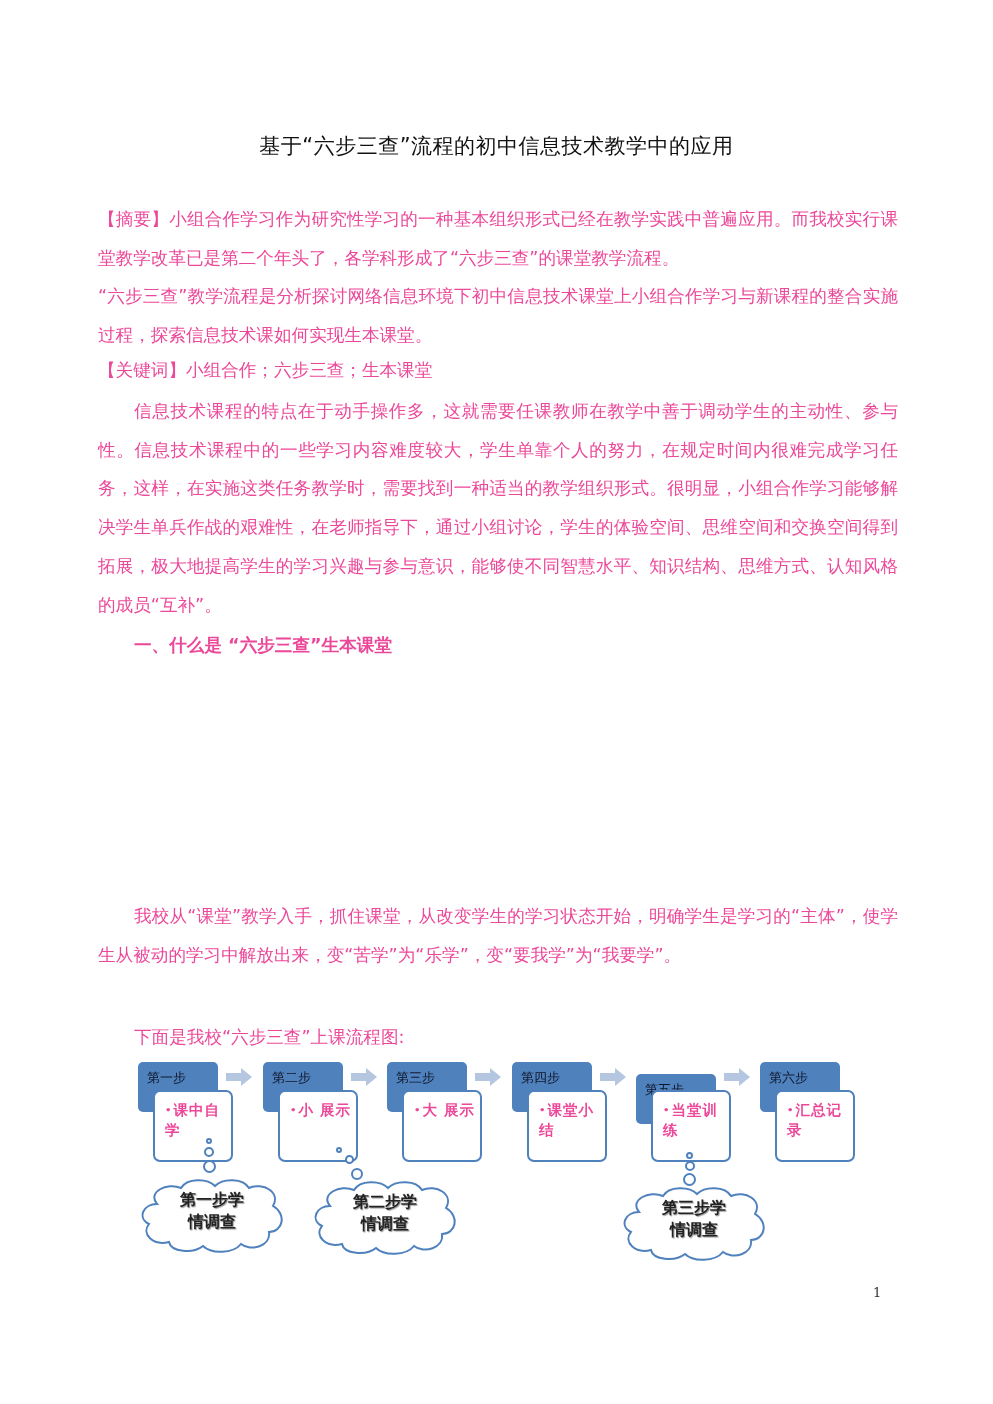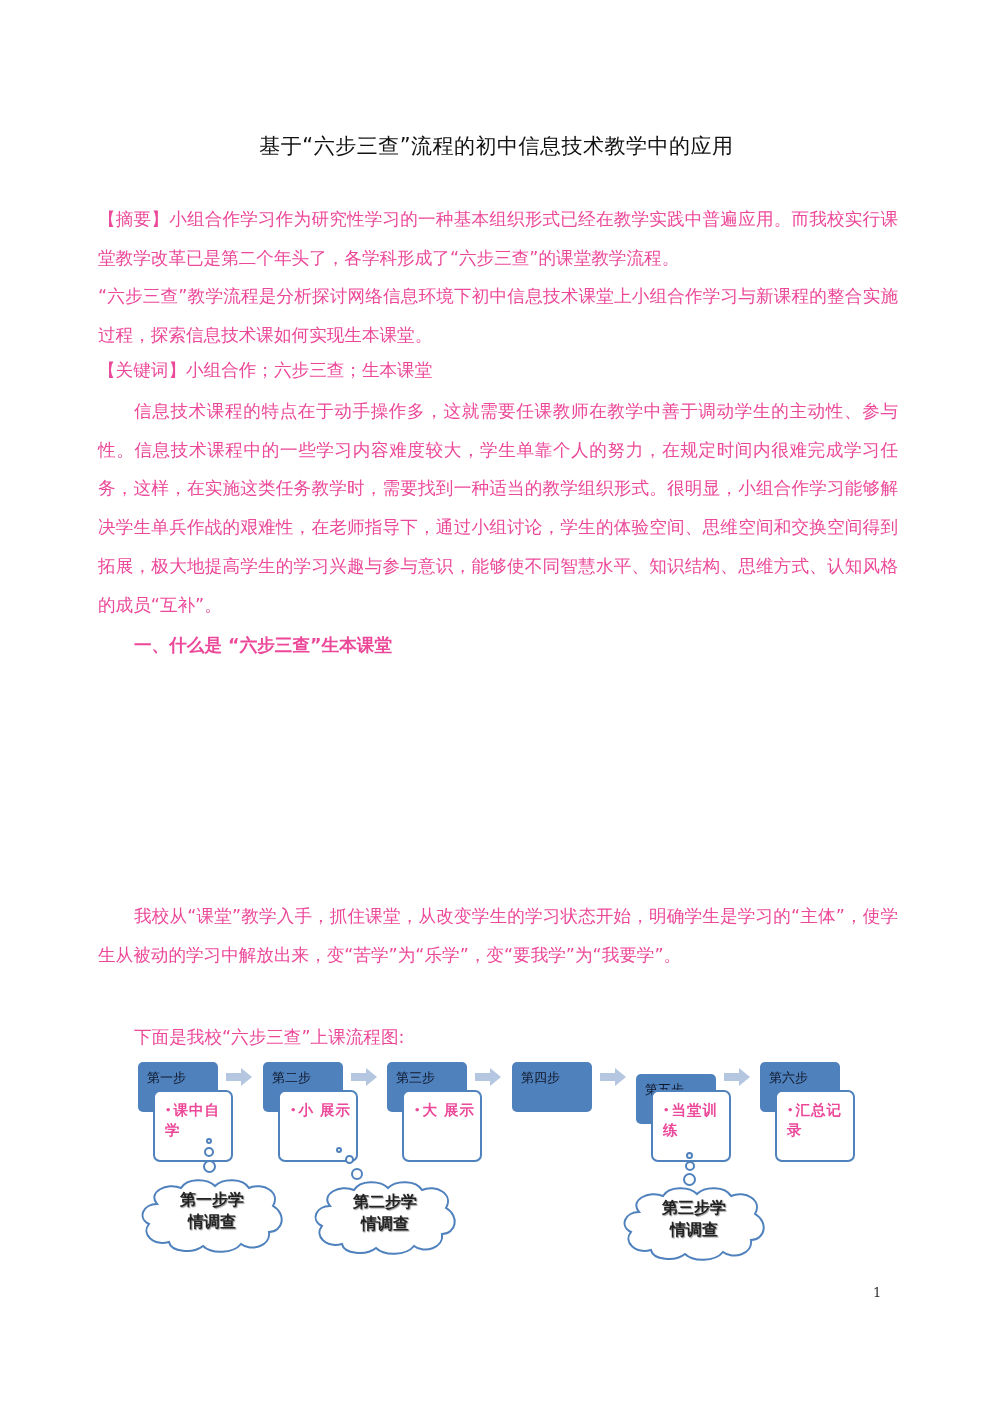--- a/index.html
+++ b/index.html
@@ -69,20 +69,21 @@
         <polygon points="0,5 15,5 15,0 26,9 15,18 15,13 0,13" fill="#b4c6e0"></polygon>
       </svg>
 
     <div class="step-head" style="left:387px; top:1062px;"><span>第三步</span></div>
     <div class="step-box" style="left:402px; top:1090px;"><span class="bullet">•</span><span>大 展示</span></div>
     <svg class="arrow" style="left:475px; top:1068px;" viewBox="0 0 26 18">
         <polygon points="0,5 15,5 15,0 26,9 15,18 15,13 0,13" fill="#b4c6e0"></polygon>
       </svg>
 
     <div class="step-head" style="left:512px; top:1062px;"><span>第四步</span></div>
+    <div class="step-box" style="left:527px; top:1090px;"><span class="bullet">•</span><span>课堂小结</span></div>
     <svg class="arrow" style="left:600px; top:1068px;" viewBox="0 0 26 18">
         <polygon points="0,5 15,5 15,0 26,9 15,18 15,13 0,13" fill="#b4c6e0"></polygon>
       </svg>
 
     <div class="step-head" style="left:636px; top:1062px;margin-top:12px;"><span>第五步</span></div>
     <div class="step-box" style="left:651px; top:1090px;"><span class="bullet">•</span><span>当堂训练</span></div>
     <svg class="arrow" style="left:724px; top:1068px;" viewBox="0 0 26 18">
         <polygon points="0,5 15,5 15,0 26,9 15,18 15,13 0,13" fill="#b4c6e0"></polygon>
       </svg>
 

